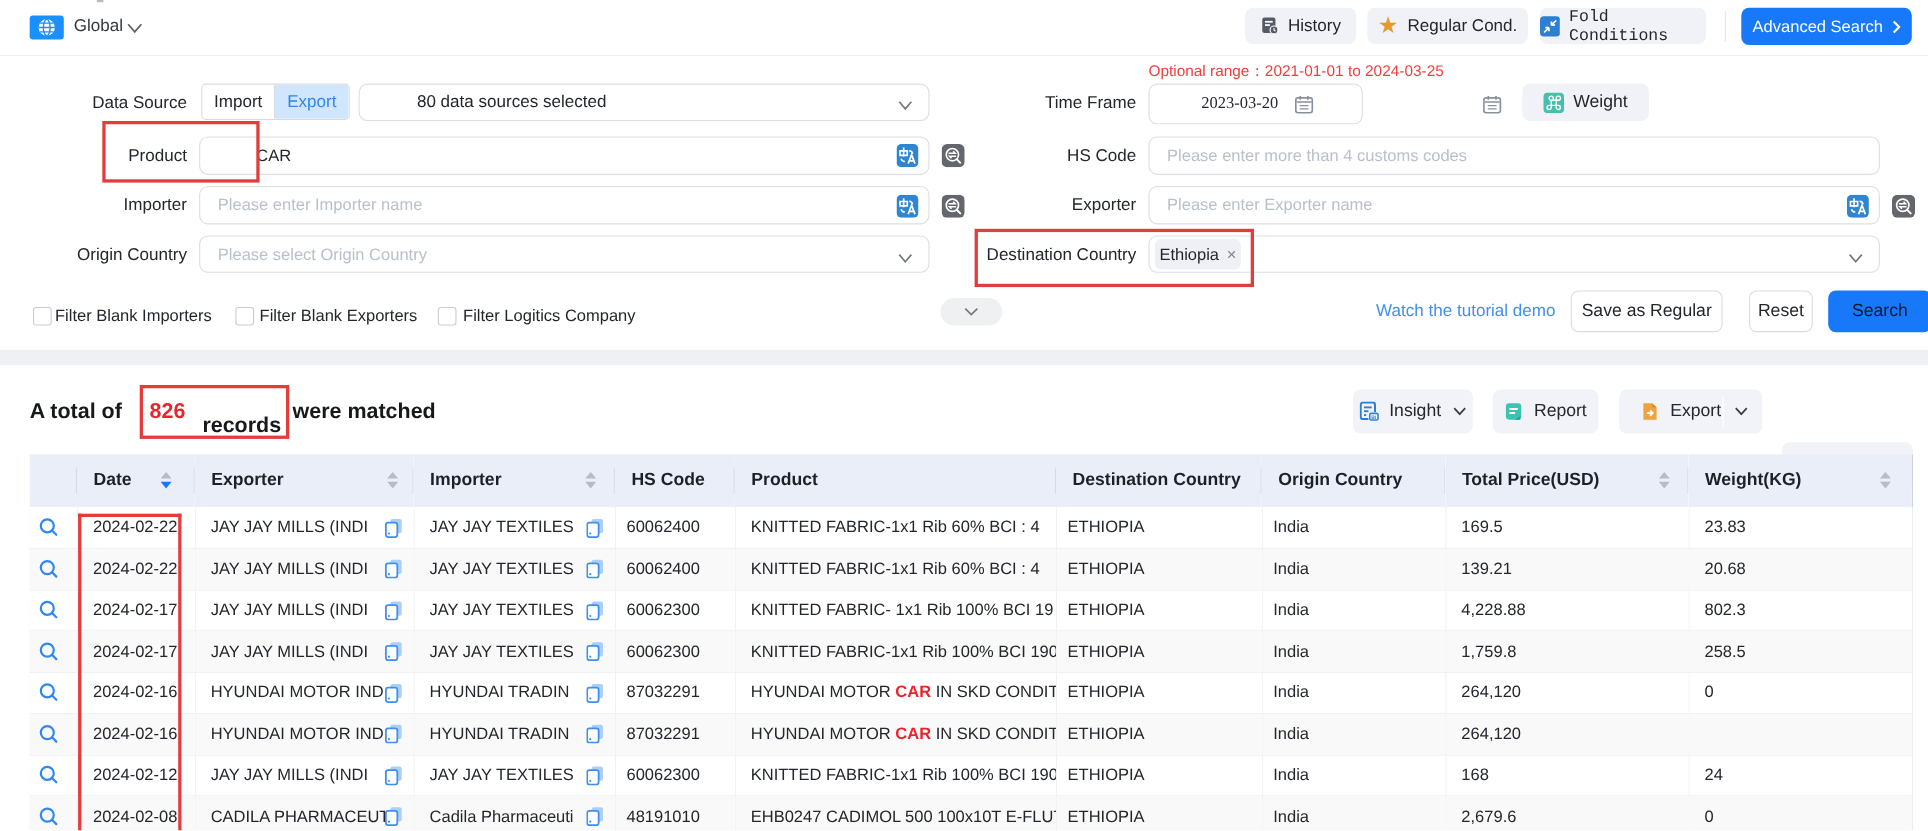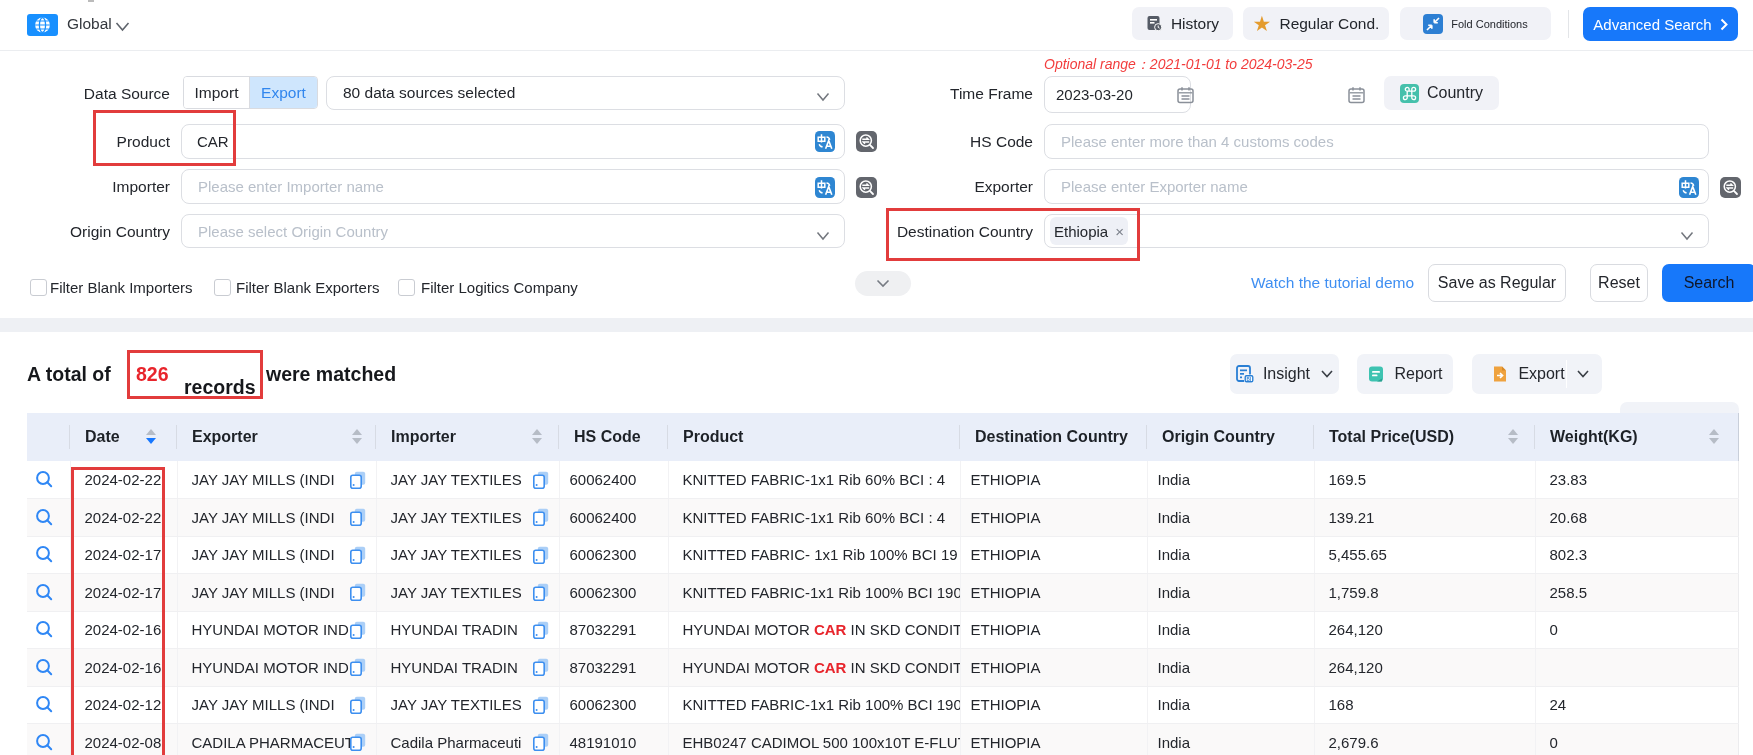--- a/index.html
+++ b/index.html
@@ -1,19 +1,19 @@
 <!DOCTYPE html>
 <html><head>
 <meta charset="utf-8">
 <style>
 * { margin:0; padding:0; box-sizing:border-box; }
 html,body { width:1753px; height:755px; background:#fff; font-family:"Liberation Sans",sans-serif; }
 #page { position:relative; width:1753px; height:755px; overflow:hidden; background:#fff; }
 .abs { position:absolute; }
-.input { position:absolute; height:35px; border:1px solid #dcdee3; border-radius:8px; background:#fff; }
+.input { position:absolute; height:35px; border:1px solid #dcdee3; border-radius:8px; background:#fff;padding-left:36px; }
 .ph { color:#b9c0ca; font-size:15px; line-height:33px; padding-left:16px; white-space:nowrap; overflow:hidden; }
 .lbl { position:absolute; height:35px; line-height:35px; font-size:15.5px; color:#23262c; text-align:right; white-space:nowrap; }
 .redbox { position:absolute; border:3.5px solid #e23c3c; z-index:50; }
 .topbtn { position:absolute; top:7px; height:33px; background:#f1f2f7; border-radius:7px; display:flex; align-items:center; justify-content:center; font-size:15.5px; color:#23262c; gap:8px; }
 .rbtn { position:absolute; top:354px; height:40px; background:#f1f3f8; border-radius:7px; display:flex; align-items:center; justify-content:center; font-size:16px; color:#23262c; gap:9px; }
 table.grid { position:absolute; left:27px; top:413px; width:1711px; border-collapse:collapse; table-layout:fixed; }
 table.grid th { background:#e9eef9; height:48px; font-size:16px; font-weight:bold; color:#1d2127; text-align:left; padding:0 0 0 15px; position:relative; white-space:nowrap; overflow:hidden; }
 table.grid td { height:37.5px; font-size:15px; color:#23262c; padding:0 0 0 14px; border-bottom:1px solid #f0f0f2; border-right:1px solid #f2f2f4; position:relative; white-space:nowrap; overflow:hidden; background:#fff; }
 table.grid td:last-child { border-right:1px solid #ececee; }
 table.grid th:last-child { border-right:1px solid #c9cfda; }
@@ -61,21 +61,21 @@
 <div class="topbtn" style="left:1243px;width:146px;">
   <span style="color:#e49b2d;font-size:21px;line-height:21px;">★</span>
   <span>Regular Cond.</span>
 </div>
 <div class="topbtn" style="left:1400px;width:151px;">
   <svg width="20" height="20" viewBox="0 0 20 20">
         <rect x="0" y="0" width="20" height="20" rx="4" fill="#2d7fd3"></rect>
         <path d="M11.2 8.8 L16 4 M11.2 8.8 l0 -3.6 M11.2 8.8 l3.6 0" stroke="#fff" stroke-width="1.6" fill="none"></path>
         <path d="M8.8 11.2 L4 16 M8.8 11.2 l0 3.6 M8.8 11.2 l-3.6 0" stroke="#fff" stroke-width="1.6" fill="none"></path>
       </svg>
-  <span style="font-size:11px;">Fold Conditions</span>
+  <span style="font-size:15px;font-family:Liberation Mono, monospace;">Fold Conditions</span>
 </div>
 <div class="abs" style="left:1568px;top:10px;width:1px;height:28px;background:#e3e5e8;"></div>
 <div class="abs" style="left:1583px;top:7px;width:155px;height:34px;background:#1778fa;border-radius:7px;display:flex;align-items:center;justify-content:center;gap:8px;">
   <span style="color:#fff;font-size:15px;">Advanced Search</span>
   <svg width="8" height="13" viewBox="0 0 8 13">
         <path d="M1.5 1.5 L6.5 6.5 L1.5 11.5" stroke="#fff" stroke-width="2" fill="none"></path>
       </svg>
 </div>
 
 <div class="lbl" style="left:0px;top:76px;width:170px;">Data Source</div>
@@ -123,43 +123,43 @@
         <path d="M13.9 13.9 L17 17" stroke="#fff" stroke-width="1.8" stroke-linecap="round"></path>
         <path d="M6.3 8.3 h6 l-1.8 -1.8 M13.2 11 h-6 l1.8 1.8" stroke="#fff" stroke-width="1.4" fill="none"></path>
       </svg></div>
 
 <div class="lbl" style="left:0px;top:214px;width:170px;">Origin Country</div>
 <div class="input ph" style="left:181px;top:214px;width:664px;height:34px;">Please select Origin Country</div>
 <div class="abs" style="left:816px;top:227px;"><svg width="14" height="10" viewBox="0 0 14 10">
         <path d="M1.5 1.5 L7 8 L12.5 1.5" stroke="#73777e" stroke-width="1.5" fill="none"></path>
       </svg></div>
 
-<div class="abs" style="left:1044px;top:56px;width:400px;height:18px;font-size:14px;color:#f23d3d;font-style:italic;">Optional range：2021-01-01 to 2024-03-25</div>
+<div class="abs" style="left:1044px;top:56px;width:400px;height:18px;font-size:14px;color:#f23d3d;">Optional range：2021-01-01 to 2024-03-25</div>
 <div class="lbl" style="left:863px;top:76px;width:170px;">Time Frame</div>
-<div class="input" style="left:1044px;top:76px;width:147px;height:37px;">
+<div class="input" style="left:1044px;top:76px;width:195px;height:37px;font-family:Liberation Serif, serif;">
   <div style="font-size:15px;color:#23262c;line-height:35px;padding-left:11px;">2023-03-20</div>
 </div>
 <div class="abs" style="left:1176px;top:86px;"><svg width="19" height="19" viewBox="0 0 19 19">
         <rect x="2" y="3" width="15" height="13.5" rx="2" fill="none" stroke="#8a9099" stroke-width="1.5"></rect>
         <path d="M6 1.2 v3.4 M13 1.2 v3.4" stroke="#8a9099" stroke-width="1.5"></path>
         <path d="M2.7 6.8 h13.6" stroke="#8a9099" stroke-width="1.3"></path>
         <path d="M5.5 10 h8 M5.5 13 h8" stroke="#8a9099" stroke-width="1.3"></path>
       </svg></div>
 <div class="abs" style="left:1347px;top:86px;"><svg width="19" height="19" viewBox="0 0 19 19">
         <rect x="2" y="3" width="15" height="13.5" rx="2" fill="none" stroke="#8a9099" stroke-width="1.5"></rect>
         <path d="M6 1.2 v3.4 M13 1.2 v3.4" stroke="#8a9099" stroke-width="1.5"></path>
         <path d="M2.7 6.8 h13.6" stroke="#8a9099" stroke-width="1.3"></path>
         <path d="M5.5 10 h8 M5.5 13 h8" stroke="#8a9099" stroke-width="1.3"></path>
       </svg></div>
 <div class="abs" style="left:1384px;top:76px;width:115px;height:34px;background:#f1f2f7;border-radius:7px;display:flex;align-items:center;justify-content:center;gap:8px;">
   <svg width="19" height="19" viewBox="0 0 19 19">
         <rect width="19" height="19" rx="4" fill="#45c0ab"></rect>
         <path d="M7.2 7.2 h4.6 v4.6 h-4.6 z M7.2 7.2 a1.9 1.9 0 1 1 0 -3.8 a1.9 1.9 0 0 1 1.9 1.9 l0 1.9 M11.8 7.2 l0 -1.9 a1.9 1.9 0 1 1 1.9 1.9 l-1.9 0 M11.8 11.8 l1.9 0 a1.9 1.9 0 1 1 -1.9 1.9 l0 -1.9 M7.2 11.8 l0 1.9 a1.9 1.9 0 1 1 -1.9 -1.9 l1.9 0" stroke="#fff" stroke-width="1.3" fill="none"></path>
       </svg>
-  <span style="font-size:16px;color:#23262c;">Country</span>
+  <span style="font-size:16px;color:#23262c;">Weight</span>
 </div>
 
 <div class="lbl" style="left:863px;top:124px;width:170px;">HS Code</div>
 <div class="input ph" style="left:1044px;top:124px;width:665px;">Please enter more than 4 customs codes</div>
 
 <div class="lbl" style="left:863px;top:169px;width:170px;">Exporter</div>
 <div class="input ph" style="left:1044px;top:169px;width:665px;">Please enter Exporter name</div>
 <div class="abs" style="left:1679px;top:176.5px;"><svg width="20" height="21" viewBox="0 0 20 21">
         <rect width="20" height="21" rx="4.5" fill="#2e86d2"></rect>
         <path d="M3.2 6.2 h6.6 v4 h-6.6 z M6.5 3.2 v8.2" stroke="#fff" stroke-width="1.5" fill="none"></path>
@@ -384,21 +384,21 @@
             <span class="copyic"><svg width="16" height="18" viewBox="0 0 16 18">
                 <rect x="4.8" y="0.8" width="10.4" height="13" rx="2" fill="#abcff7"></rect>
                 <rect x="0.8" y="4.2" width="10.4" height="13" rx="2" fill="#fff" stroke="#3d8ff0" stroke-width="1.6"></rect>
                 <circle cx="3.6" cy="14" r="1" fill="#3d8ff0"></circle>
               </svg></span>
           </td>
 <td class="p10">60062300</td>
 <td>KNITTED FABRIC- 1x1 Rib 100% BCI 19</td>
 <td class="p10">ETHIOPIA</td>
 <td class="p10">India</td>
-<td>5,455.65</td>
+<td>4,228.88</td>
 <td>802.3</td>
 </tr>
 <tr class="alt">
 <td style="padding:0;">
             <svg class="mag" width="19" height="19" viewBox="0 0 19 19" style="margin-left:8px;display:block;">
               <circle cx="8" cy="8" r="5.9" fill="none" stroke="#2f87f5" stroke-width="2"></circle>
               <path d="M12.3 12.3 L16.2 16.2" stroke="#2f87f5" stroke-width="2" stroke-linecap="round"></path>
             </svg>
           </td>
 <td>2024-02-17</td>

